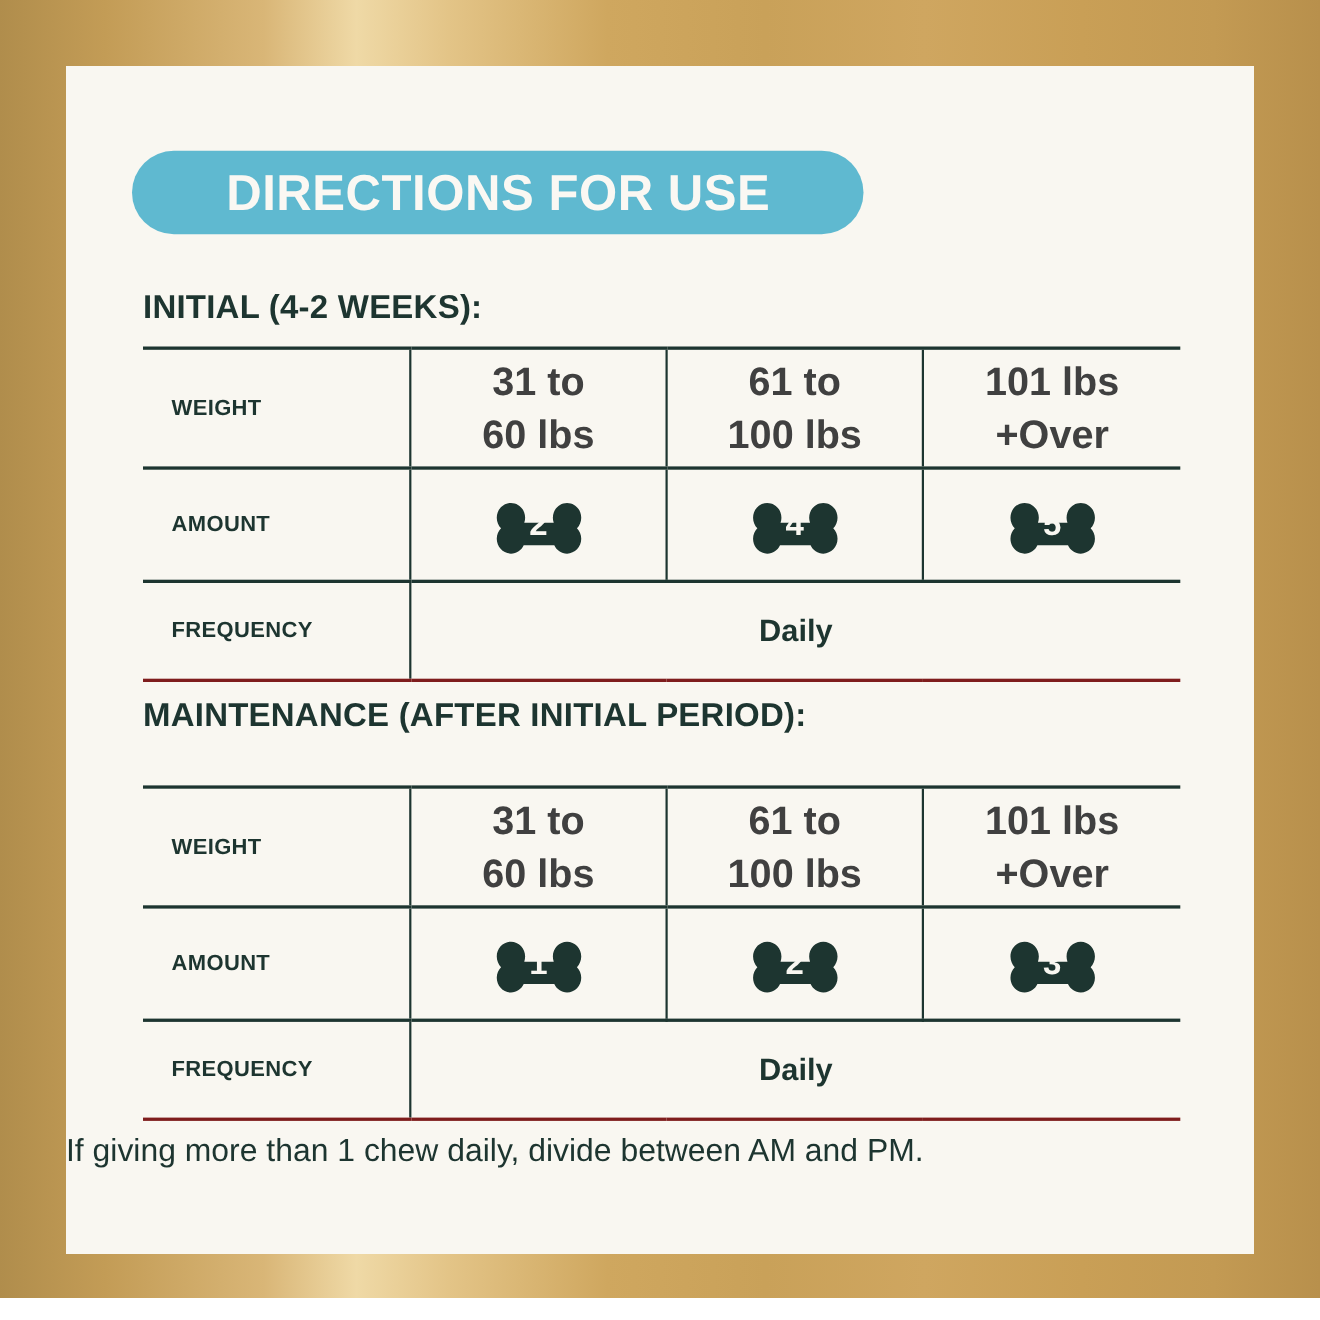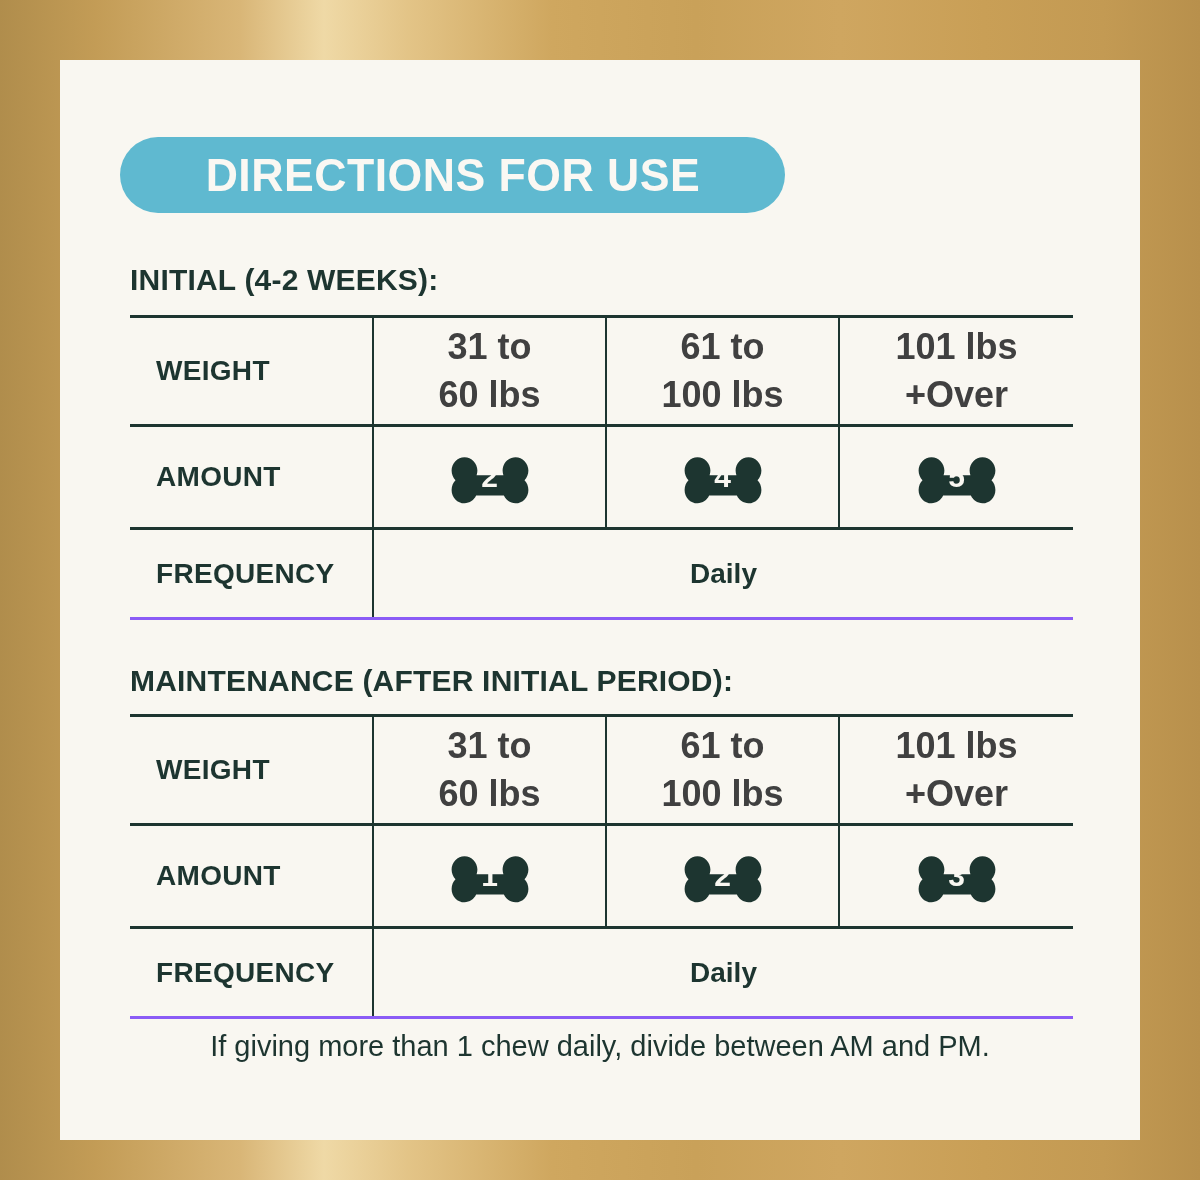--- a/index.html
+++ b/index.html
@@ -73,36 +73,36 @@
   .section-heading {
     position: absolute;
     left: 70px;
     color: #1d3530;
     font-size: 30px;
     font-weight: 700;
     letter-spacing: 0.2px;
     white-space: nowrap;
   }
   #heading-initial { top: 203px; }
-  #heading-maintenance { top: 604px; }
+  #heading-maintenance { top: 574px; }
 
   
   .dose-table {
     position: absolute;
     left: 70px;
     width: 943px;
     border-collapse: collapse;
     table-layout: fixed;
   }
   #table-initial { top: 255px; }
   #table-maintenance { top: 654px; }
 
   .dose-table td {
     border-top: 3px solid #1d3530;
-    border-bottom: 3px solid #8b5cf6;
+    border-bottom: 3px solid #7f1d1d;
     border-left: 2px solid #1d3530;
     padding: 0;
     vertical-align: middle;
     text-align: center;
     background: transparent;
   }
   .dose-table tr td:first-child {
     border-left: none;
   }
   .dose-table tr:not(:last-child) td {
@@ -115,21 +115,21 @@
   .col-c       { width: 234px; }
 
   .row-weight td    { height: 106px; }
   .row-amount td    { height: 100px; }
   .row-frequency td { height: 87px; }
 
   .cell-label {
     text-align: left !important;
     padding-left: 26px !important;
     color: #1d3530;
-    font-size: 28px;
+    font-size: 20px;
     font-weight: 700;
     letter-spacing: 0.3px;
     white-space: nowrap;
   }
   .cell-value {
     color: #404040;
     font-size: 36px;
     font-weight: 700;
     line-height: 1.32;
   }
@@ -167,21 +167,21 @@
     padding-bottom: 1px;
     box-sizing: border-box;
   }
 
   
   .footnote {
     position: absolute;
     left: 0;
     width: 1080px;
     top: 970px;
-    text-align: center;
+    text-align: left;
     color: #1d3530;
     font-size: 29px;
     font-weight: 400;
     white-space: nowrap;
   }
 </style>
 </head>
 <body>
 
 <div class="frame">

